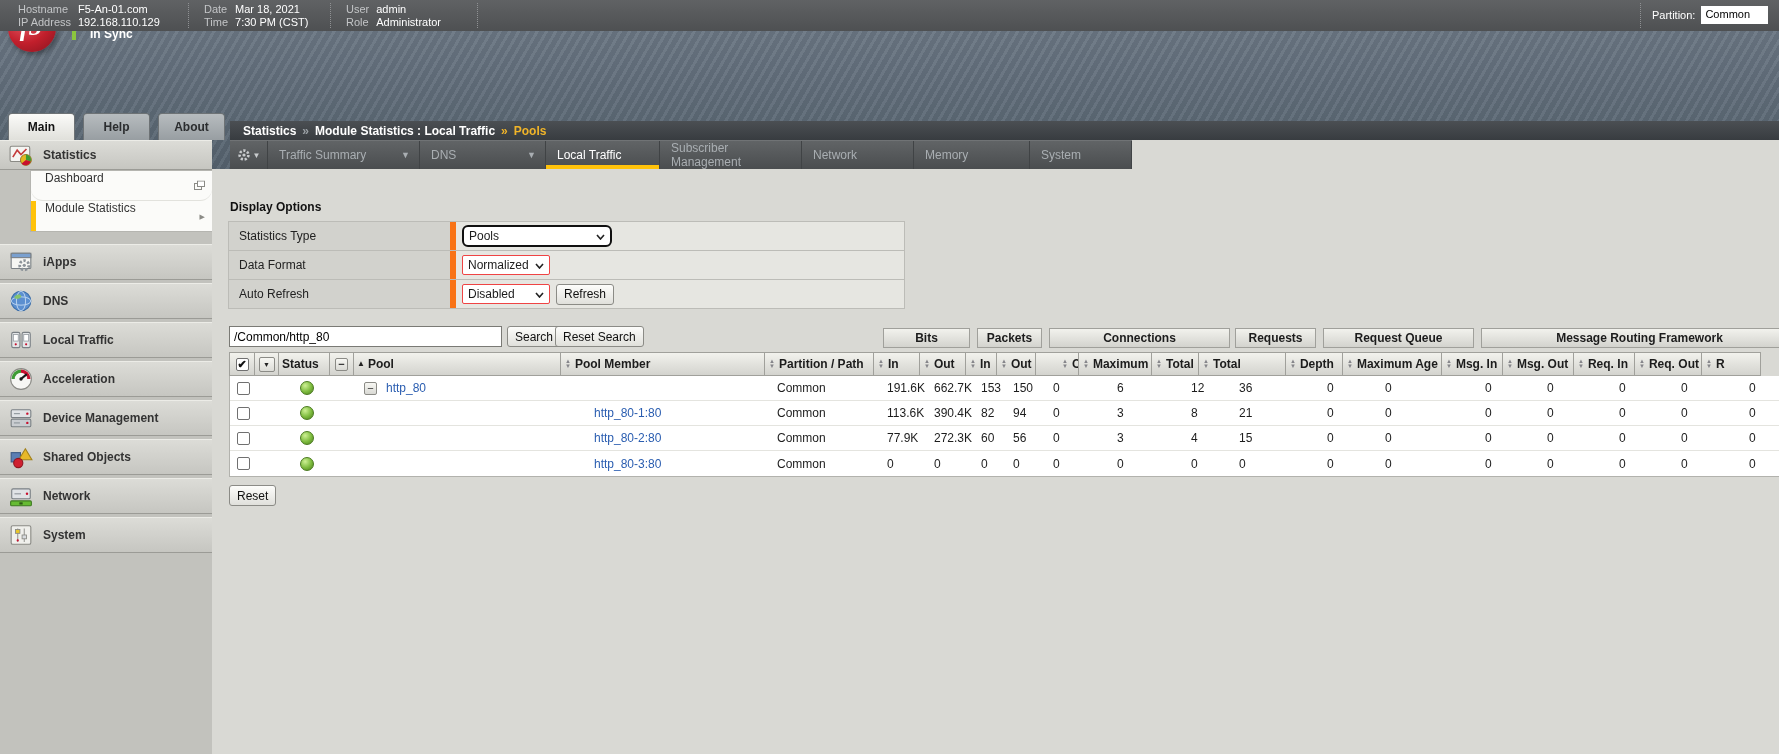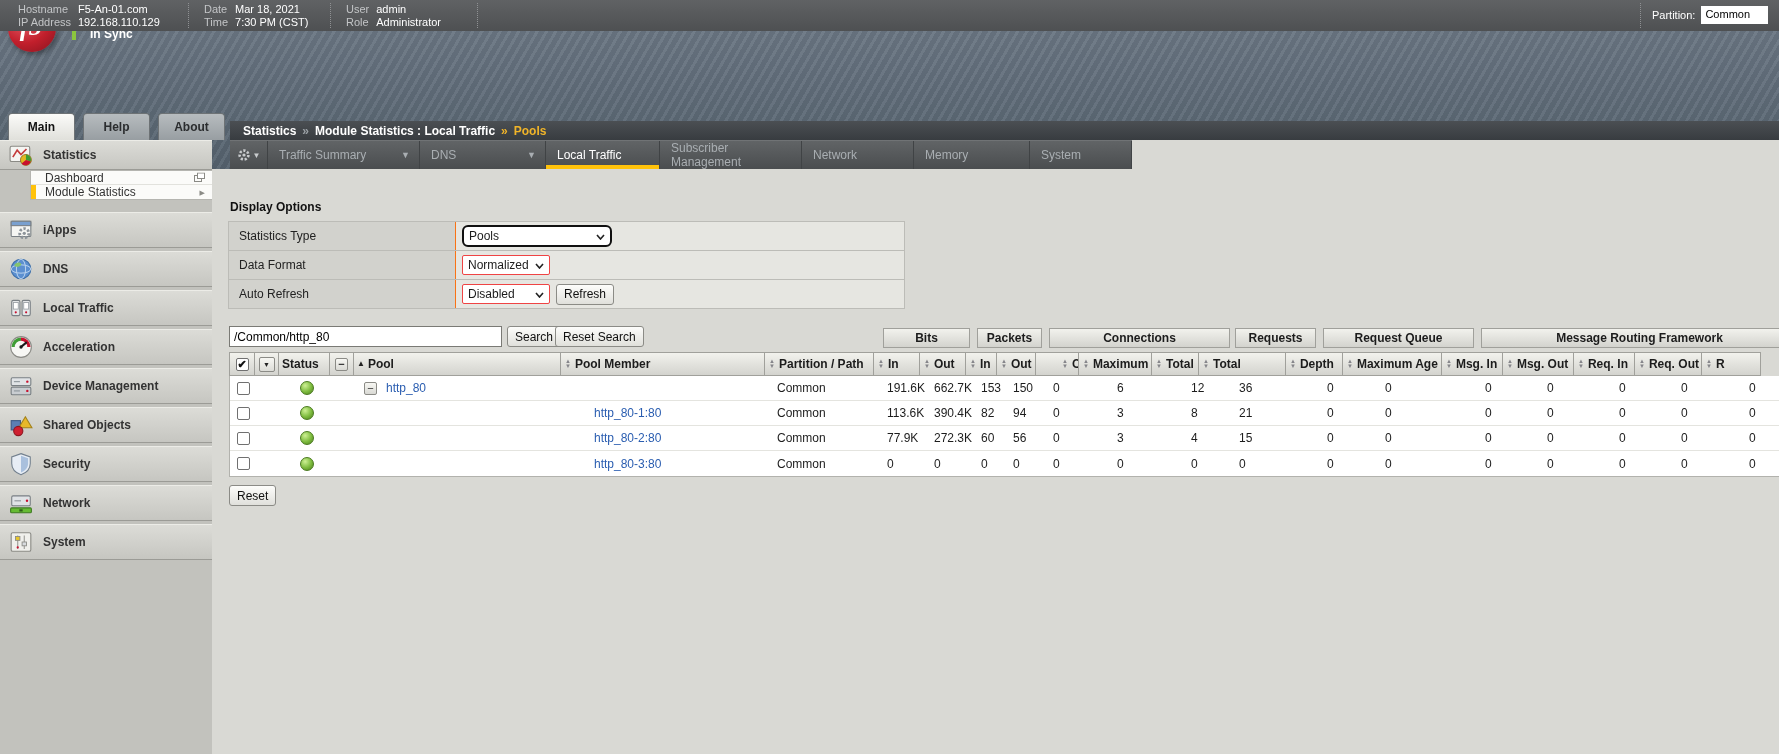--- a/index.html
+++ b/index.html
@@ -68,33 +68,33 @@
   .main-bg { position:absolute; top:169px; left:212px; right:0; bottom:0; background:#d9d9d4; z-index:2; }
 
   
   .sidebar { position:absolute; top:140px; left:0; width:212px; bottom:0; background:#c2c2bd; z-index:4; }
   .sb-item { height:36px; margin-bottom:3px; display:flex; align-items:center;
              background:linear-gradient(#dcdcd7,#c6c6c1); border-top:1px solid #ecece7;
              border-bottom:1px solid #9b9b96; cursor:default; }
   .sb-icon { width:26px; height:24px; margin-left:8px; display:flex; align-items:center; justify-content:center; }
   .sb-label { margin-left:9px; font-weight:bold; color:#333; font-size:12px; }
   .sb-panel { margin:0 0 12px 30px; width:182px; background:#fbfbf9; border:1px solid #b5b5b0; border-right:none; }
-  .sb-sub { position:relative; height:14px; display:flex; align-items:center; padding-left:14px;
-            border-bottom:1px solid #e2e2dd; color:#333; }
+  .sb-sub { position:relative; height:30px; display:flex; padding-left:14px;
+            border-bottom:1px solid #e2e2dd; color:#333;border-radius:12px; }
   .sb-sub:last-child { border-bottom:none; }
   .sb-sub.active::before { content:""; position:absolute; left:0; top:0; bottom:0; width:5px;
                            background:var(--accent,#ffc20a); }
   .sb-ind { position:absolute; right:7px; top:50%; transform:translateY(-50%); color:#8b8b86;
             font-size:7px; line-height:7px; }
 
   
   .display-title { position:absolute; top:200px; left:230px; font-weight:bold; color:#111; z-index:5; }
   .fo-table { position:absolute; top:221px; left:228px; width:677px; z-index:5; border-top:1px solid #bcbcb7; }
   .fo-row { display:flex; height:29px; border:1px solid #bcbcb7; border-top:none; background:#e6e6e1; }
-  .fo-label { width:227px; background:#d2d2cd; border-right:1px solid #f97316; display:flex;
+  .fo-label { width:227px; background:#d2d2cd; border-right:6px solid #f97316; display:flex;
               align-items:center; padding-left:10px; color:#222; }
   .fo-value { flex:1; display:flex; align-items:center; padding-left:6px; gap:6px; }
   .select { height:20px; background:#fff; border:1px solid #ef4444; border-radius:2px;
             display:inline-flex; align-items:center; justify-content:space-between; padding:0 5px; }
   .select.focused { border:2px solid #101010; border-radius:6px; height:22px; }
   .btn { background:linear-gradient(#fdfdfb,#e0e0db); border:1px solid #8b8b86; border-radius:3px;
          font-size:12px; padding:1px 7px; color:#111; font-family:"Liberation Sans",sans-serif; height:21px; }
 
   
   .search-input { position:absolute; top:326px; left:229px; width:273px; height:21px; z-index:5;
@@ -332,29 +332,20 @@
             <rect x="2" y="7" width="8.5" height="8.5" fill="#5b7fb4" stroke="#3d5b86"></rect>
             <path d="M15 3.5 L21 13.5 L9 13.5 Z" fill="#e8b82a" stroke="#a3821c"></path>
             <circle cx="8.5" cy="16.5" r="4.2" fill="#cf2030" stroke="#8f1620"></circle>
           </svg>
         </span>
         <span class="sb-label">Shared Objects</span>
       </div>
       <div class="sb-item">
         <span class="sb-icon">
           <svg width="24" height="24" viewBox="0 0 22 22">
-            <path d="M11 1.5 L19.5 4.5 V10.5 C19.5 15.5 16 19 11 20.8 C6 19 2.5 15.5 2.5 10.5 V4.5 Z" fill="#e7edf5" stroke="#73808e"></path>
-            <path d="M11 3.5 L17.5 5.8 V10.5 C17.5 14.5 14.8 17.3 11 18.7 Z" fill="#a9c0dd"></path>
-          </svg>
-        </span>
-        <span class="sb-label">Security</span>
-      </div>
-      <div class="sb-item">
-        <span class="sb-icon">
-          <svg width="24" height="24" viewBox="0 0 22 22">
             <rect x="2.5" y="4.5" width="17" height="9" rx="1.2" fill="#e0e3e6" stroke="#7a8085"></rect>
             <line x1="5" y1="9" x2="11" y2="9" stroke="#8d949a"></line>
             <circle cx="16.5" cy="9" r="1.1" fill="#c8102e"></circle>
             <rect x="1.5" y="15.5" width="19" height="4.5" rx="1" fill="#66bb33" stroke="#3d7a20"></rect>
             <rect x="9.5" y="16.8" width="3" height="2" fill="#2e5c18"></rect>
           </svg>
         </span>
         <span class="sb-label">Network</span>
       </div>
       <div class="sb-item">

